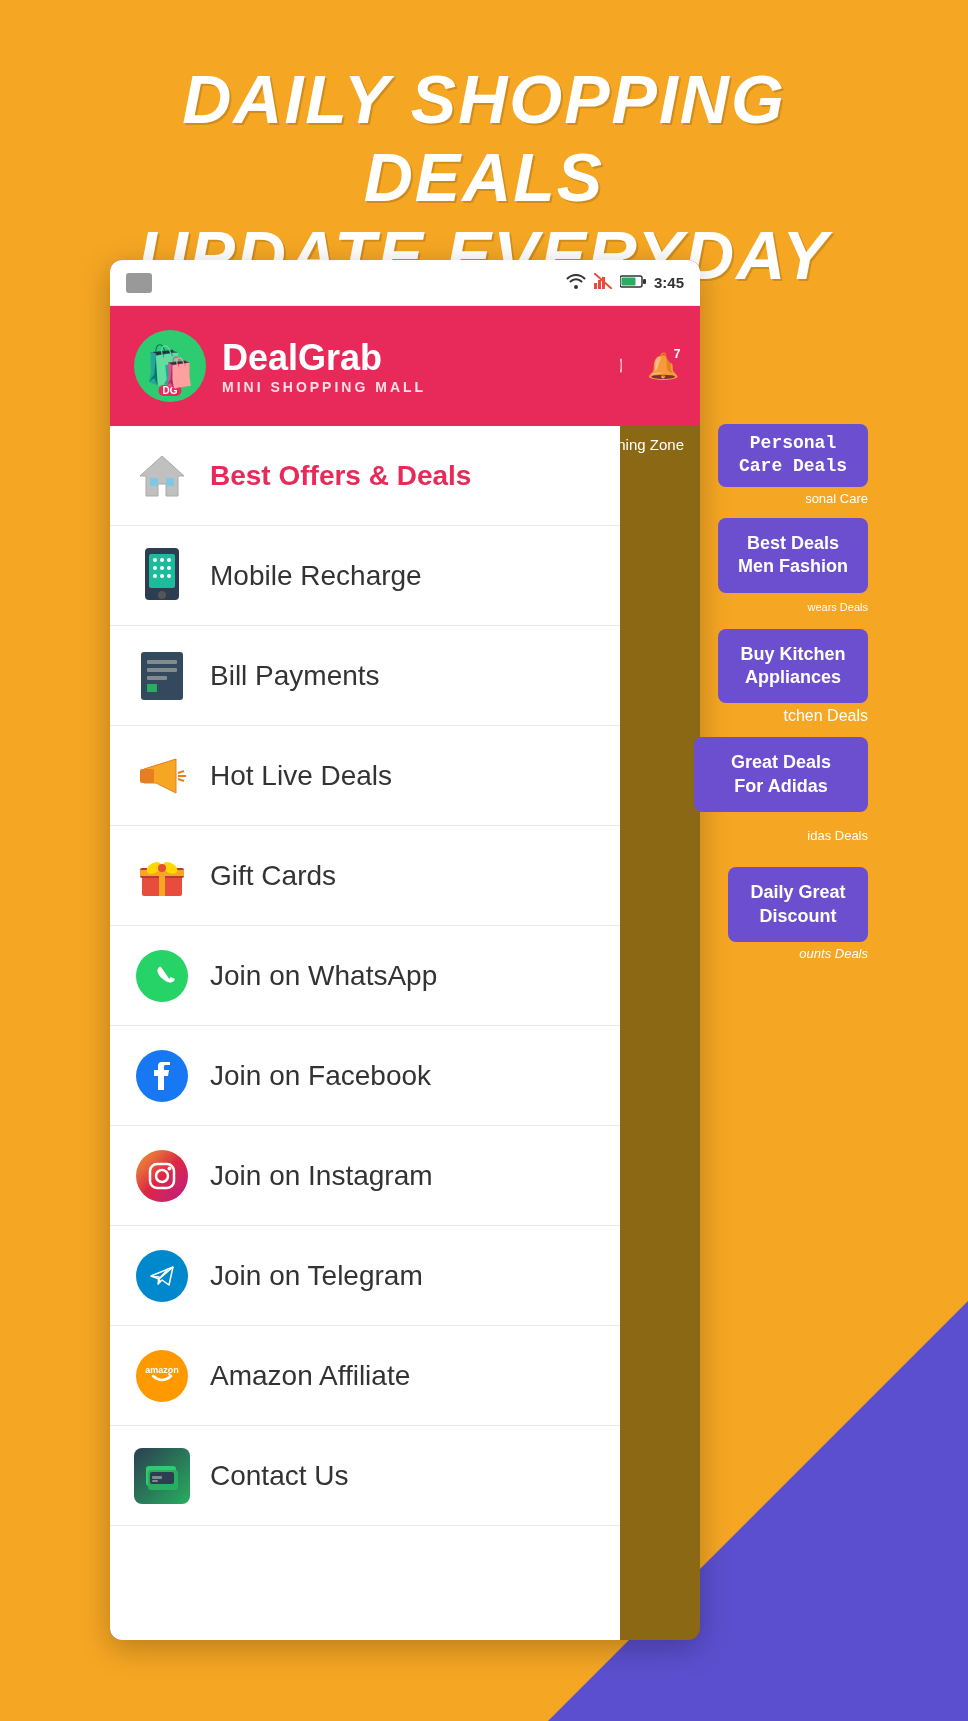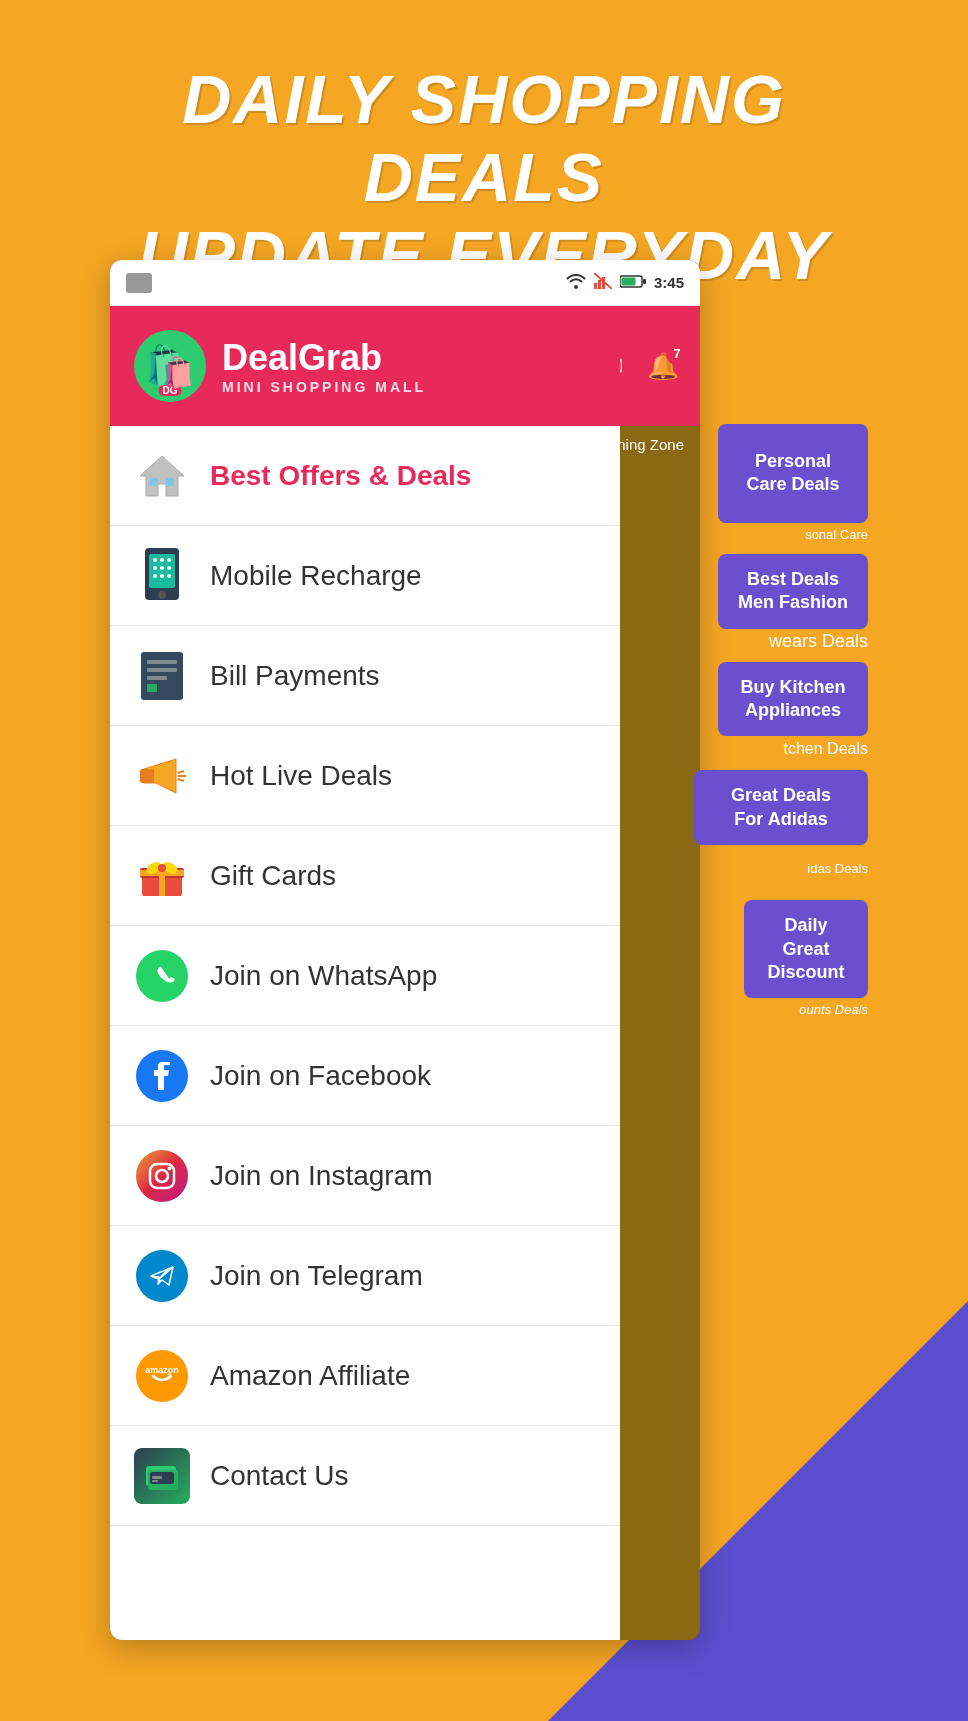--- a/index.html
+++ b/index.html
@@ -516,36 +516,36 @@
       </li>
 
     </ul>
   </div>
 
 </div>
 
 <div style="position:absolute; top:424px; right:100px; width:195px; display:flex; flex-direction:column; gap:0;">
 
   <div style="margin-bottom:8px; text-align:right;">
-    <div style="background:#6B4FCF; color:white; font-size:18px; font-weight:bold; padding:26px 16px; border-radius:8px; display:inline-block; text-align:center; width:150px; line-height:1.3;">Personal<br>Care Deals</div>
+    <div style="background:#6B4FCF; color:white; font-size:18px; font-weight:bold; padding:8px 16px; border-radius:8px; display:inline-block; text-align:center; width:150px; line-height:1.3;font-family:Liberation Mono, monospace;">Personal<br>Care Deals</div>
     <div style="color:white; font-size:13px; padding:4px 0;">sonal Care</div>
   </div>
 
   <div style="margin-bottom:8px; text-align:right;">
     <div style="background:#6B4FCF; color:white; font-size:18px; font-weight:bold; padding:14px 16px; border-radius:8px; display:inline-block; text-align:center; width:150px; line-height:1.3;">Best Deals<br>Men Fashion</div>
-    <div style="color:white; font-size:18px; padding:2px 0;">wears Deals</div>
+    <div style="color:white; font-size:11px; padding:8px 0;">wears Deals</div>
   </div>
 
   <div style="margin-bottom:8px; text-align:right;">
     <div style="background:#6B4FCF; color:white; font-size:18px; font-weight:bold; padding:14px 16px; border-radius:8px; display:inline-block; text-align:center; width:150px; line-height:1.3;">Buy Kitchen<br>Appliances</div>
     <div style="color:white; font-size:16px; padding:4px 0;">tchen Deals</div>
   </div>
 
   <div style="margin-bottom:8px; text-align:right;">
     <div style="background:#6B4FCF; color:white; font-size:18px; font-weight:bold; padding:14px 16px; border-radius:8px; display:inline-block; text-align:center; width:174px; line-height:1.3;">Great Deals<br>For Adidas</div>
     <div style="color:white; font-size:13px; padding:16px 0;">idas Deals</div>
   </div>
 
   <div style="margin-bottom:8px; text-align:right;">
-    <div style="background:#6B4FCF; color:white; font-size:18px; font-weight:bold; padding:14px 16px; border-radius:8px; display:inline-block; text-align:center; width:124px; line-height:1.3;">Daily Great<br>Discount</div>
+    <div style="background:#6B4FCF; color:white; font-size:18px; font-weight:bold; padding:14px 16px; border-radius:8px; display:inline-block; text-align:center; width:140px; line-height:1.3;">Daily Great<br>Discount</div>
     <div style="color:white; font-size:13px; padding:4px 0;font-style:italic;">ounts Deals</div>
   </div>
 </div>
 
 </body></html>

